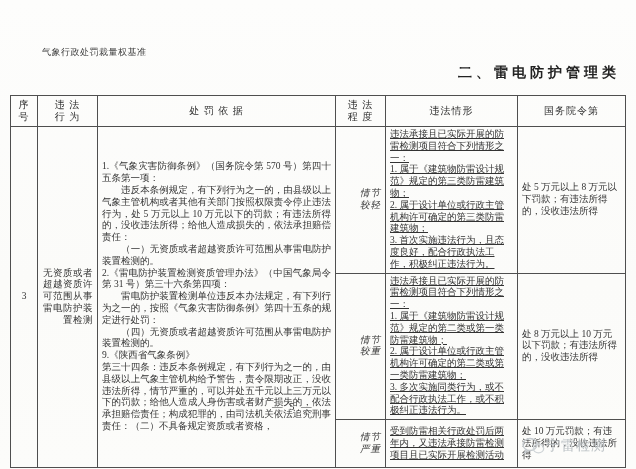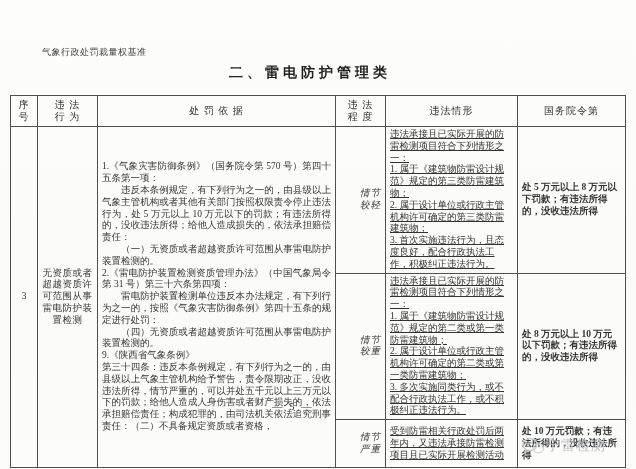--- a/index.html
+++ b/index.html
@@ -12,47 +12,47 @@
   .page{
     position:relative;width:636px;height:469px;overflow:hidden;
     background:linear-gradient(180deg,#fdfdfc 0%,#fbfbf9 60%,#fcfcfa 100%);
   }
   .doc-label{
     position:absolute;left:42px;top:46px;
     font-size:9px;color:#3c3c3c;letter-spacing:0.5px;
   }
   .title{
     position:absolute;left:0;top:64px;width:620px;
-    text-align:center;font-size:14px;font-weight:bold;color:#222;
+    text-align:right;font-size:14px;font-weight:bold;color:#222;
     letter-spacing:4px;
   }
   table.penalty{
     position:absolute;left:10px;top:95px;
     border-collapse:collapse;table-layout:fixed;width:615px;padding-left:18px;
   }
   table.penalty th, table.penalty td{
     border:1px solid #4f4f4f;
     padding:2px 4px;
     font-size:9.5px;line-height:11.8px;
     color:#333;
     overflow:hidden;
     vertical-align:middle;
   }
   table.penalty th{
     font-weight:normal;text-align:center;
     letter-spacing:1px;white-space:pre-line;
     height:26px;font-size:10px;color:#2e2e2e;
   }
   td.c-index{text-align:center;font-size:10px;}
-  td.c-behavior{text-align:center;white-space:normal;line-height:13px;letter-spacing:0.5px;}
+  td.c-behavior{text-align:right;white-space:normal;line-height:13px;letter-spacing:0.5px;}
   td.c-basis{vertical-align:top;text-align:left;}
   td.c-basis p{margin:0;padding:0;text-align:justify;}
   td.c-level{text-align:right;white-space:pre-line;letter-spacing:1px;line-height:14px;font-style:italic;}
   td.c-situation{vertical-align:top;white-space:pre-line;text-align:left;text-decoration:underline;}
-  td.c-standard{white-space:pre-line;text-align:left;line-height:13px;font-weight:bold;}
+  td.c-standard{white-space:pre-line;text-align:left;line-height:13px;}
   tr.r1 td{height:101px;}
   tr.r2 td{height:120px;}
   tr.r3 td{height:43px;}
   .page-number{
     position:absolute;left:272px;top:401px;
     font-size:10.5px;letter-spacing:2px;color:#3a3a3a;
   }
   .watermark{
     position:absolute;left:521px;top:436px;
     display:flex;align-items:center;gap:1px;

